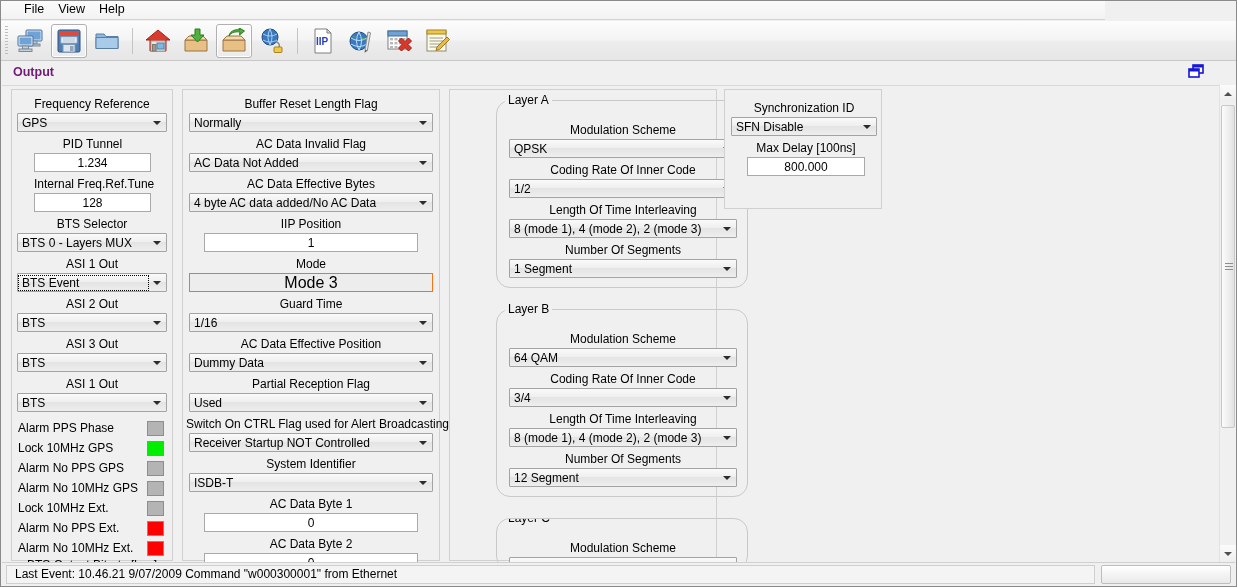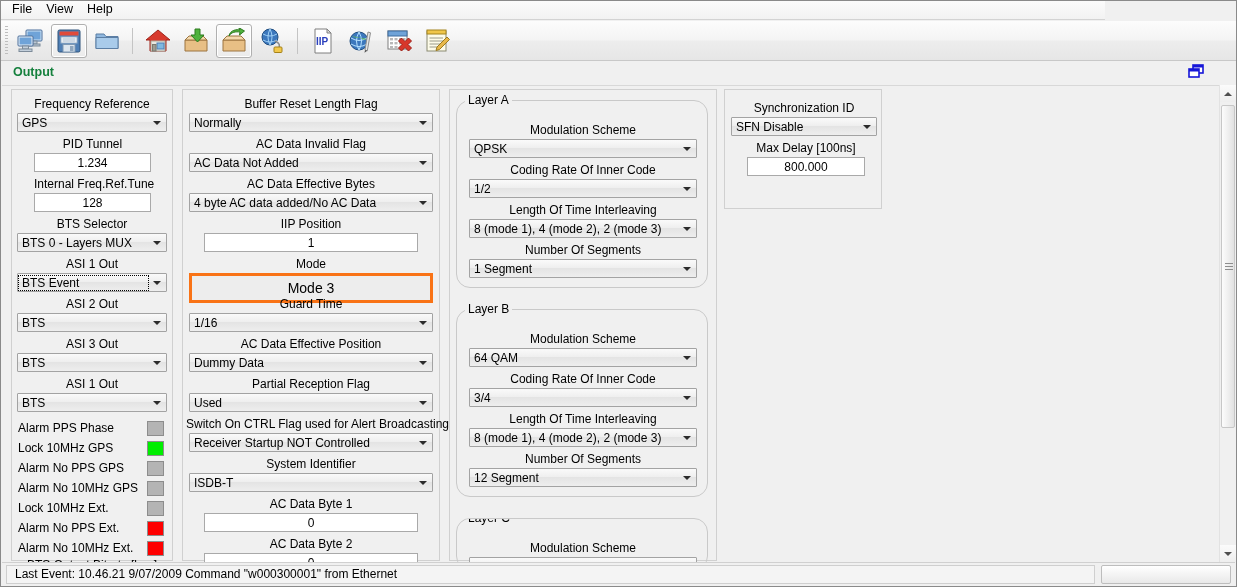--- a/index.html
+++ b/index.html
@@ -21,21 +21,21 @@
     overflow: hidden;
   }
 
   
   #menubar {
     position: absolute; left: 0; top: 0;
     width: 1104px; height: 19px;
     background: linear-gradient(to bottom, #fbfbfb 0%, #f2f2f2 100%);
     border-bottom: 1px solid #d3d3d3;
     display: flex; align-items: center;
-    padding-left: 4px;
+    padding-left: 16px;
   }
   .menu-item {
     padding: 2px 7px 3px 7px;
     font-size: 12.5px;
     line-height: 13px;
     color: #000;
     cursor: default;
   }
 
   
@@ -75,21 +75,21 @@
 
   
   #pagestrip {
     position: absolute; left: 0; top: 61px;
     width: 1235px; height: 23px;
     background: #f0f0f0;
   }
   #pagetitle {
     position: absolute; left: 12px; top: 64px;
     font-size: 12.5px; font-weight: bold;
-    color: #15803d;
+    color: #701a75;
   }
   #cascade-icon {
     position: absolute; right: 30px; top: 63px;
     width: 18px; height: 16px;
   }
 
   
   #client {
     position: absolute; left: 1px; top: 84px;
     width: 1218px; height: 477px;
@@ -162,25 +162,25 @@
   .tbox {
     height: 19px;
     background: #ffffff;
     border: 1px solid #a9a9a9;
     display: flex; align-items: center; justify-content: center;
     font-size: 12px;
     cursor: text;
   }
   
   .robox {
-    height: 30px;
+    height: 19px;
     background: #ededed;
-    border: 3px solid #f97316;
+    border: 1px solid #f97316;
     display: flex; align-items: center; justify-content: center;
-    font-size: 14px;
+    font-size: 16px;
   }
 
   
   .alarm-row {
     position: absolute;
     height: 20px;
     display: flex; align-items: center;
     width: 146px;
   }
   .alarm-row .aname {
@@ -192,20 +192,21 @@
     width: 17px; height: 15px;
     border: 1px solid #8d8d8d;
     flex: 0 0 17px;
   }
 
   
   .gbox {
     position: absolute;
     border: 1px solid #c9c9c9;
     border-radius: 14px;
+    margin-left: 40px;
   }
   .gbox > .gtitle {
     position: absolute;
     top: -7px; left: 8px;
     background: #f0f0f0;
     padding: 0 3px;
     font-size: 12px;
     line-height: 13px;
   }
 

